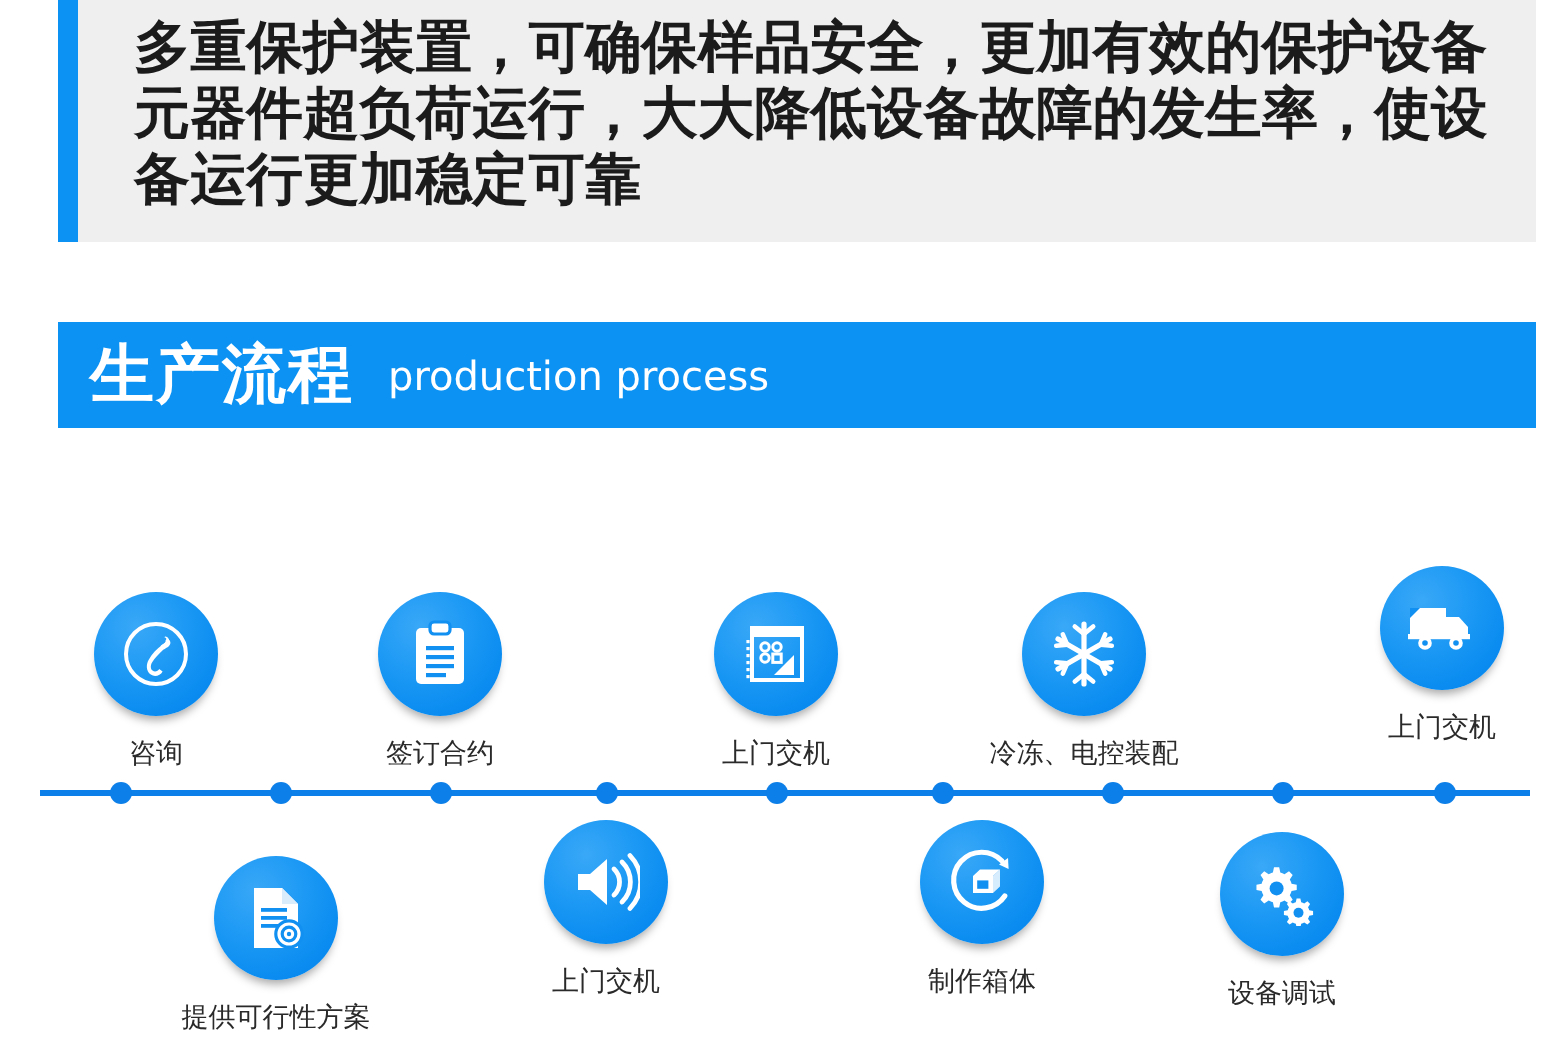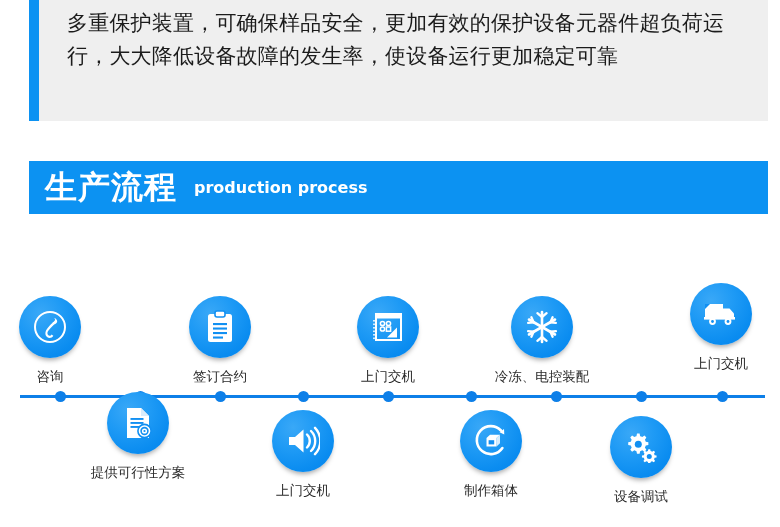--- a/index.html
+++ b/index.html
@@ -21,46 +21,46 @@
   #feature-accent-bar{
     position:absolute;
     left:0px; top:0px;
     width:10px; height:121px;
     background:#0c92f2;
   }
   #feature-text{
     position:absolute;
     left:38px; top:7px;
     width:682px;
-    font-size:21px;
+    font-size:28px;
     line-height:33px;
     color:#1b1b1b;
     letter-spacing:0.2px;
-    font-weight:400;
+    font-weight:700;
   }
 
   
   #section-banner{
     position:absolute;
     left:29px; top:161px;
     width:739px; height:53px;
     background:#0c92f2;
     display:flex;
     align-items:center;
   }
   #banner-title-cn{
     font-size:32px;
     font-weight:bold;
     color:#ffffff;
     margin-left:16px;
     letter-spacing:1px;
   }
   #banner-title-en{
-    font-size:16px;
-    font-weight:700;
+    font-size:20px;
+    font-weight:400;
     color:#ffffff;
     margin-left:17px;
     letter-spacing:0px;
   }
 
   
   #flow-connector-line{
     position:absolute;
     left:20px; top:395px;
     width:745px; height:3px;
@@ -124,21 +124,21 @@
       <div class="flow-dot" style="left: 214.5px;"></div>
       <div class="flow-dot" style="left: 297.5px;"></div>
       <div class="flow-dot" style="left: 382.5px;"></div>
       <div class="flow-dot" style="left: 465.5px;"></div>
       <div class="flow-dot" style="left: 550.5px;"></div>
       <div class="flow-dot" style="left: 635.5px;"></div>
       <div class="flow-dot" style="left: 716.5px;"></div>
     </div>
 
   <div id="flow-nodes-top">
-      <div class="flow-node row-top" style="left: 19px; top: 296px;">
+      <div class="flow-node row-top" style="left: 47px; top: 296px;">
         <div class="flow-circle">
           <svg width="36" height="36" viewBox="0 0 36 36">
       <circle cx="18" cy="18" r="15" fill="none" stroke="#fff" stroke-width="2"></circle>
       <path d="M23.5 10.2c1.4 0.5 2.1 1.9 1.5 3.1-0.7 1.5-2.6 1.9-3.9 3.1-1.9 1.7-3.6 3.6-5 5.7-0.9 1.4-1 3.3 0.2 4.2 1.1 0.9 2.7 0.3 3.3-0.8l1.7 1.2c-1.1 2.1-3.9 3-5.9 1.6-2.4-1.6-2.4-5-1.1-7.3 1.7-3 4.1-5.6 6.9-7.6 0.9-0.6 1.8-1.3 1.6-2.3z" fill="#fff"></path>
       <path d="M22.2 9.6c0.9 0.2 1.4 1.2 1 2-0.5 1-1.9 1.3-2.7 2.2-0.3 0.3-0.2 0.8 0.3 0.9 1.4 0.3 2.8-0.6 3.5-1.8 0.8-1.4 0.1-3.2-1.4-3.6-0.3-0.1-0.6 0.1-0.7 0.3z" fill="#fff"></path>
     </svg>
         </div>
         <div class="flow-label">咨询</div>
       </div>
       <div class="flow-node row-top" style="left: 189px; top: 296px; text-decoration: underline;">
@@ -213,21 +213,21 @@
       <circle cx="9.5" cy="21.5" r="1.4" fill="#1290f2"></circle>
       <circle cx="25" cy="21.5" r="3.4" fill="#fff"></circle>
       <circle cx="25" cy="21.5" r="1.4" fill="#1290f2"></circle>
       <path d="M2 4 l5 0 l-5 5 z" fill="#1290f2"></path>
     </svg>
         </div>
         <div class="flow-label">上门交机</div>
       </div>
     </div>
   <div id="flow-nodes-bottom">
-      <div class="flow-node row-bottom" style="left: 107px; top: 392px;">
+      <div class="flow-node row-bottom" style="left: 107px; top: 428px;">
         <div class="flow-circle">
           <svg width="32" height="34" viewBox="0 0 32 34">
       <path d="M5 2 h14 l8 8 v22 h-22 z" fill="#fff"></path>
       <path d="M19 2 v8 h8 z" fill="#d9ecfb"></path>
       <g fill="#1290f2">
         <rect x="8.5" y="12" width="13" height="1.9"></rect>
         <rect x="8.5" y="16" width="13" height="1.9"></rect>
         <rect x="8.5" y="20" width="9" height="1.9"></rect>
       </g>
       <circle cx="22.5" cy="25" r="6.6" fill="#fff" stroke="#1290f2" stroke-width="1.6"></circle>

